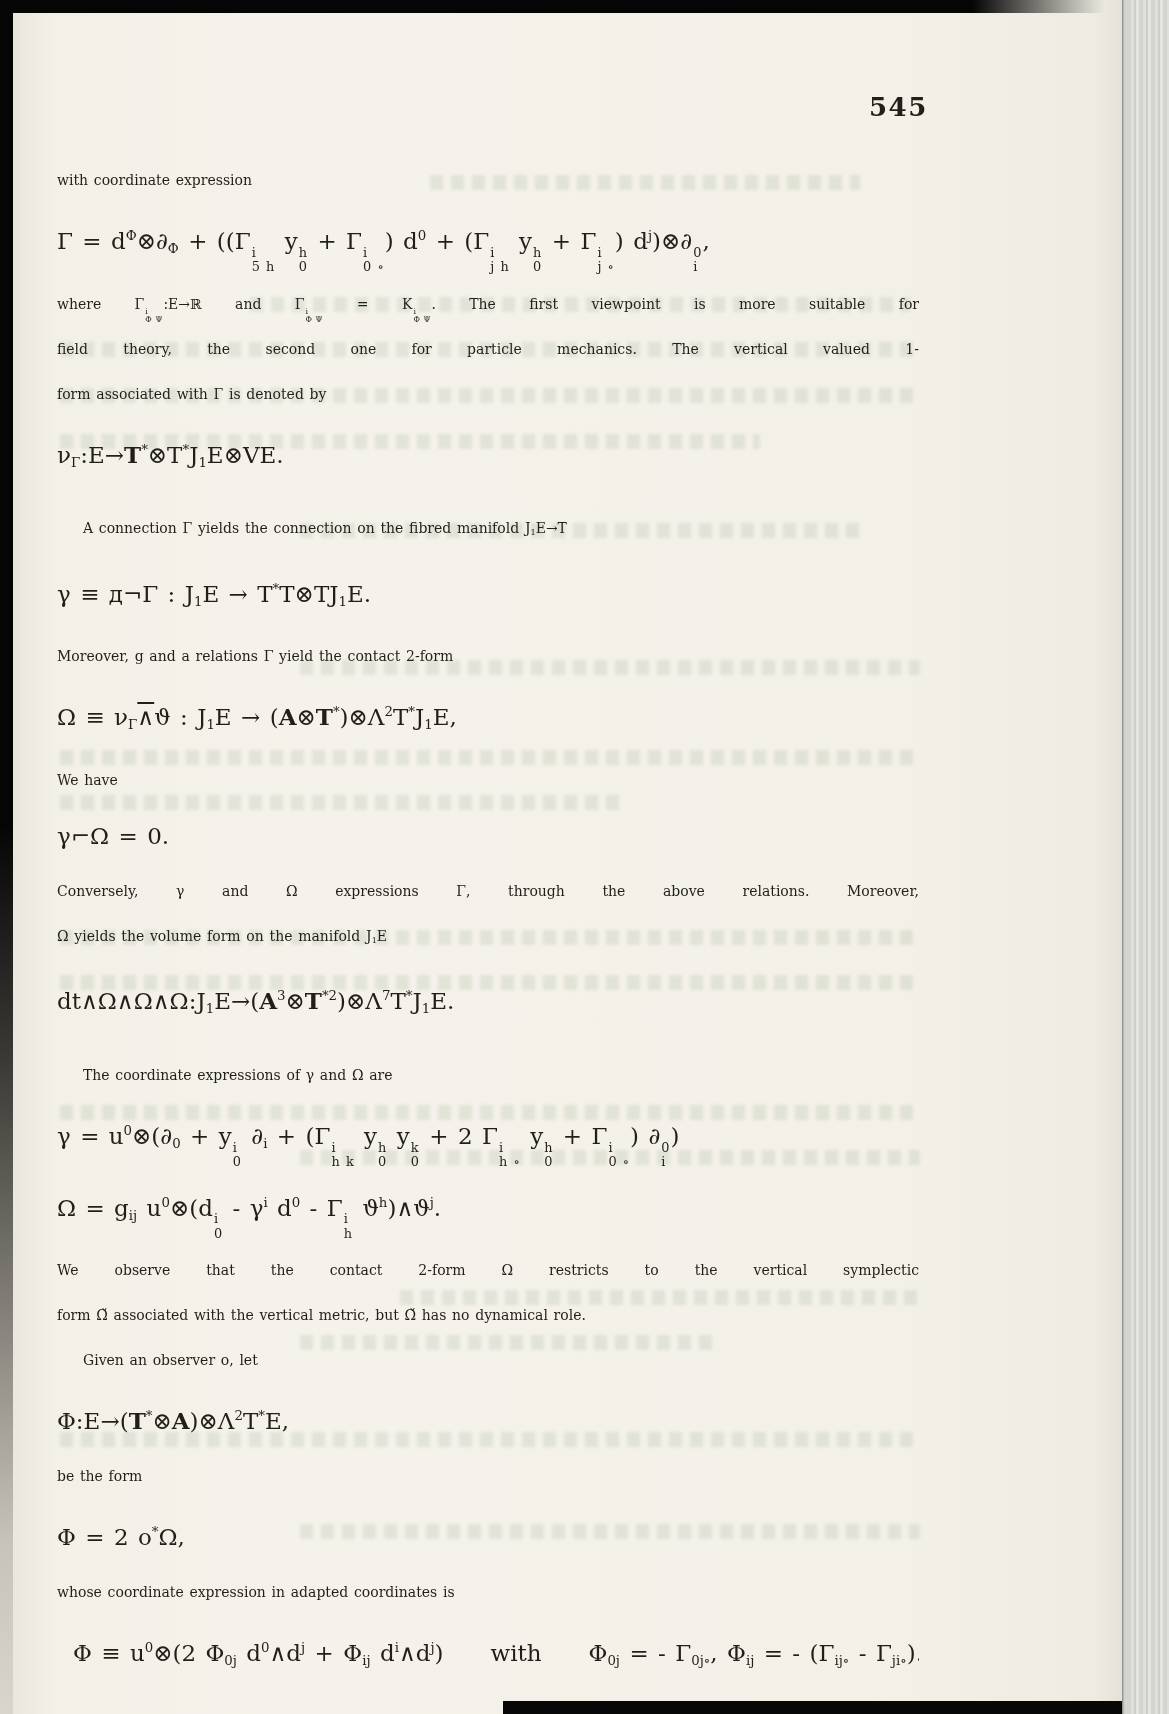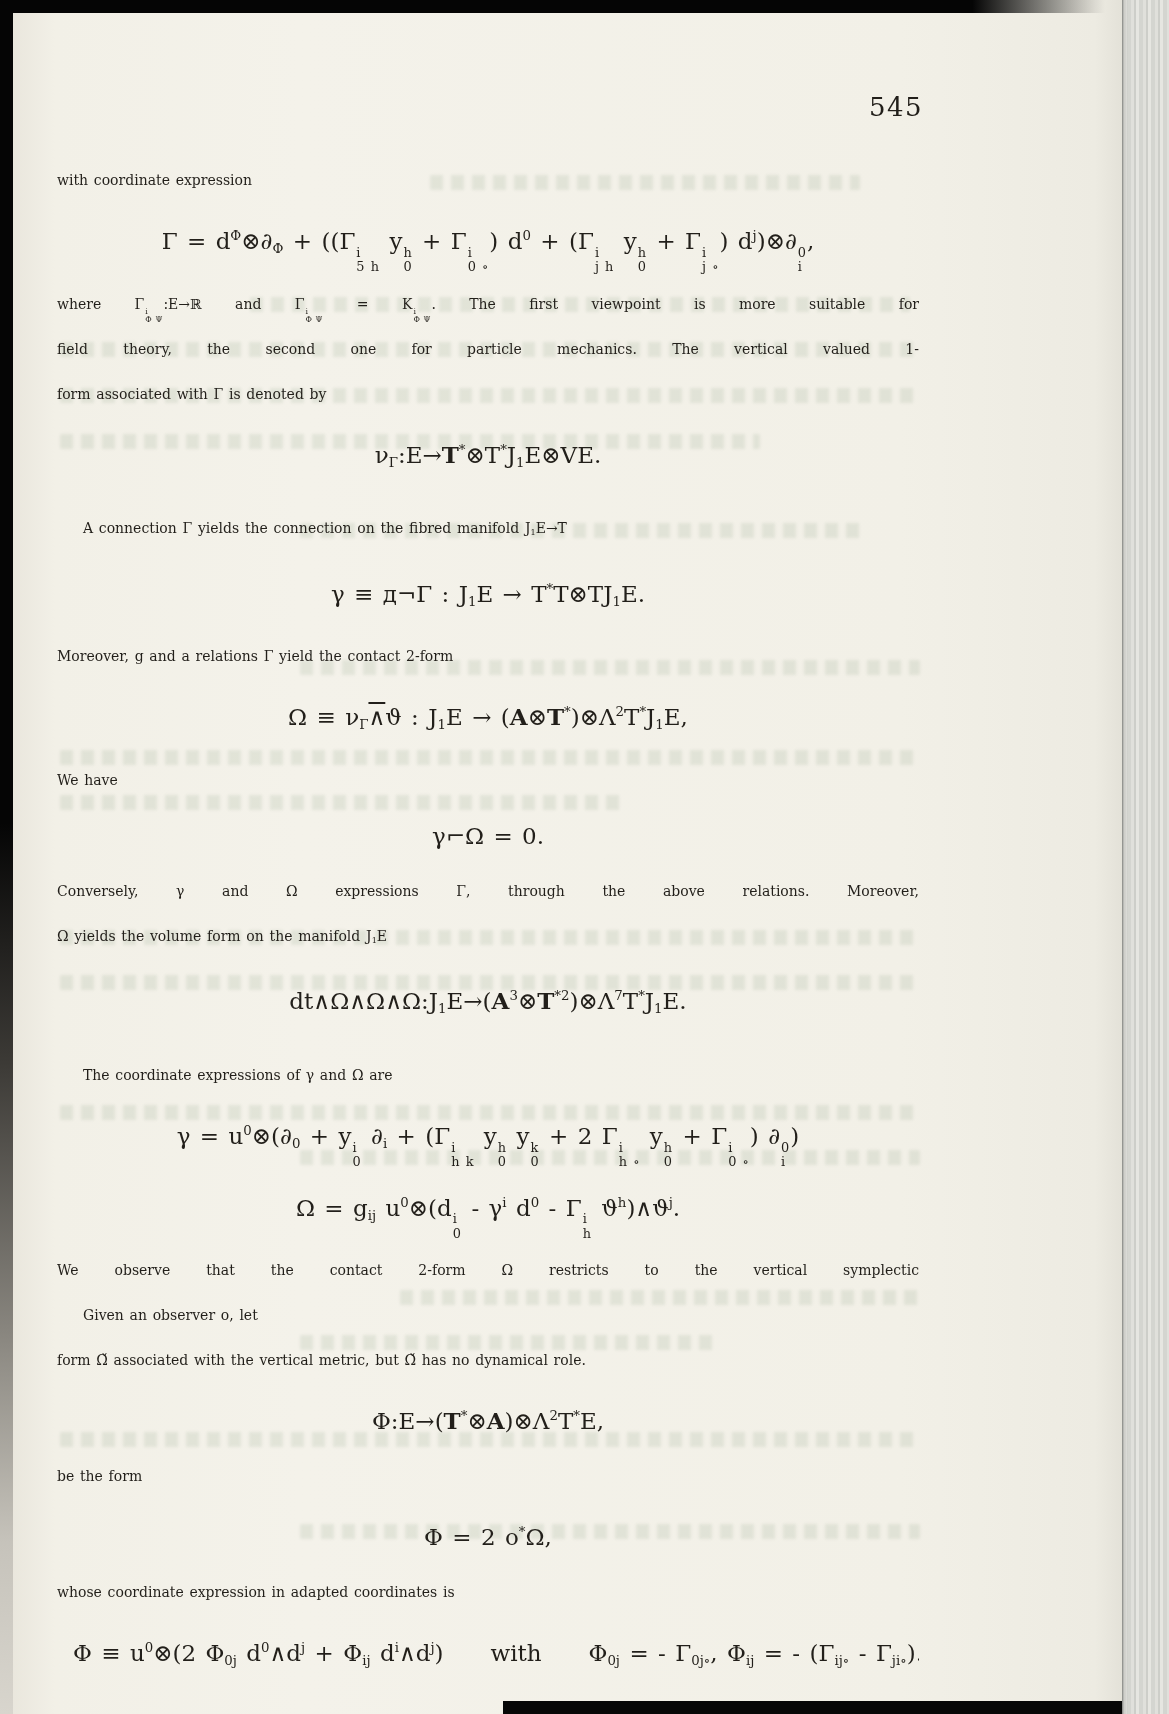--- a/index.html
+++ b/index.html
@@ -21,28 +21,28 @@
   .bottombar{position:absolute;left:503px;top:1701px;width:625px;height:13px;background:#070707;}
   .rightstrip{position:absolute;right:0;top:0;width:47px;height:1714px;
     background:
       linear-gradient(90deg,rgba(0,0,0,.28) 0 1px,rgba(0,0,0,.10) 1px 3px,rgba(0,0,0,0) 6px),
       repeating-linear-gradient(90deg,#cdcec9 0 2px,#e6e6e1 2px 5px,#d4d5d0 5px 9px,#e0e0db 9px 12px),
       #dcdcd7;}
   
   .ghost{position:absolute;height:15px;opacity:.13;filter:blur(1.6px);border-radius:2px;
     background:repeating-linear-gradient(90deg,#6f8a68 0 13px,rgba(0,0,0,0) 13px 21px);}
   
-  .pageno{position:absolute;left:869px;top:92px;font-size:26px;letter-spacing:1.5px;font-weight:400;text-align:right;}
+  .pageno{position:absolute;left:869px;top:92px;font-size:26px;letter-spacing:1.5px;font-weight:700;text-align:right;}
   
   #content{position:absolute;left:57px;top:158px;width:862px;overflow:hidden;}
   .line{font-size:14px;line-height:45px;word-spacing:.09em;white-space:nowrap;}
   .just{white-space:normal;text-align:justify;text-align-last:justify;}
   .ind{text-indent:26px;}
   .gap{margin-top:18px;}
-  .formula{text-align:center;font-size:23px;line-height:52px;margin:7px 0;}
+  .formula{text-align:left;font-size:23px;line-height:52px;margin:7px 0;}
   .formula.left{text-align:left;padding-left:16px;}
   .sup{font-size:58%;vertical-align:.65em;}
   .sub{font-size:58%;vertical-align:-.3em;}
   .ss{display:inline-flex;flex-direction:column;align-items:flex-start;
       font-size:56%;line-height:1.12;vertical-align:-.62em;margin:0 1px;}
   .ss span{display:block;}
   .it{}
   .bb{font-weight:700;}
   .ol{text-decoration:overline;}
   .flip{display:inline-block;transform:scaleX(-1);}
@@ -145,22 +145,22 @@
         <span>i</span>
       </span><span>)</span></div>
     <div class="line formula gap"><span>Ω = g</span><span class="sub">ij</span><span> u</span><span class="sup">0</span><span>⊗(d</span><span class="ss">
         <span>i</span>
         <span>0</span>
       </span><span> - γ</span><span class="sup">i</span><span> d</span><span class="sup">0</span><span> - Γ</span><span class="ss">
         <span>i</span>
         <span>h</span>
       </span><span> ϑ</span><span class="sup">h</span><span>)∧ϑ</span><span class="sup">j</span><span>.</span></div>
     <div class="line just"><span>We observe that the contact 2-form Ω restricts to the vertical symplectic</span></div>
+    <div class="line "><span>form Ω̌ associated with the vertical metric, but Ω̌ has no dynamical role.</span></div>
     <div class="line ind"><span>Given an observer o, let</span></div>
-    <div class="line "><span>form Ω̌ associated with the vertical metric, but Ω̌ has no dynamical role.</span></div>
     <div class="line formula"><span>Φ:E→(</span><span class="bb">T</span><span class="sup">*</span><span>⊗</span><span class="bb">A</span><span>)⊗Λ</span><span class="sup">2</span><span>T</span><span class="sup">*</span><span>E,</span></div>
     <div class="line "><span>be the form</span></div>
     <div class="line formula"><span>Φ = 2 o</span><span class="sup">*</span><span>Ω,</span></div>
     <div class="line "><span>whose coordinate expression in adapted coordinates is</span></div>
     <div class="line formula left"><span>Φ ≡ u</span><span class="sup">0</span><span>⊗(2 Φ</span><span class="sub">0j</span><span> d</span><span class="sup">0</span><span>∧d</span><span class="sup">j</span><span> + Φ</span><span class="sub">ij</span><span> d</span><span class="sup">i</span><span>∧d</span><span class="sup">j</span><span>)</span><span>&nbsp;&nbsp;&nbsp;&nbsp;&nbsp;with&nbsp;&nbsp;&nbsp;&nbsp;&nbsp;</span><span>Φ</span><span class="sub">0j</span><span> = - Γ</span><span class="sub">0j∘</span><span>, Φ</span><span class="sub">ij</span><span> = - (Γ</span><span class="sub">ij∘</span><span> - Γ</span><span class="sub">ji∘</span><span>).</span></div>
   </div>
 
 <div class="topbar"></div>
 <div class="leftbar"></div>
 <div class="bottombar"></div>

